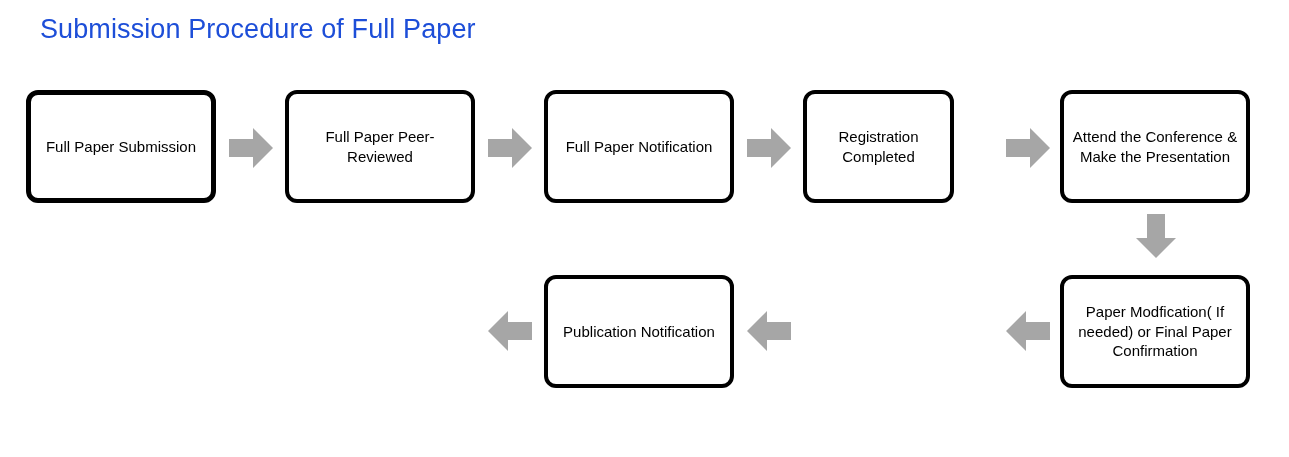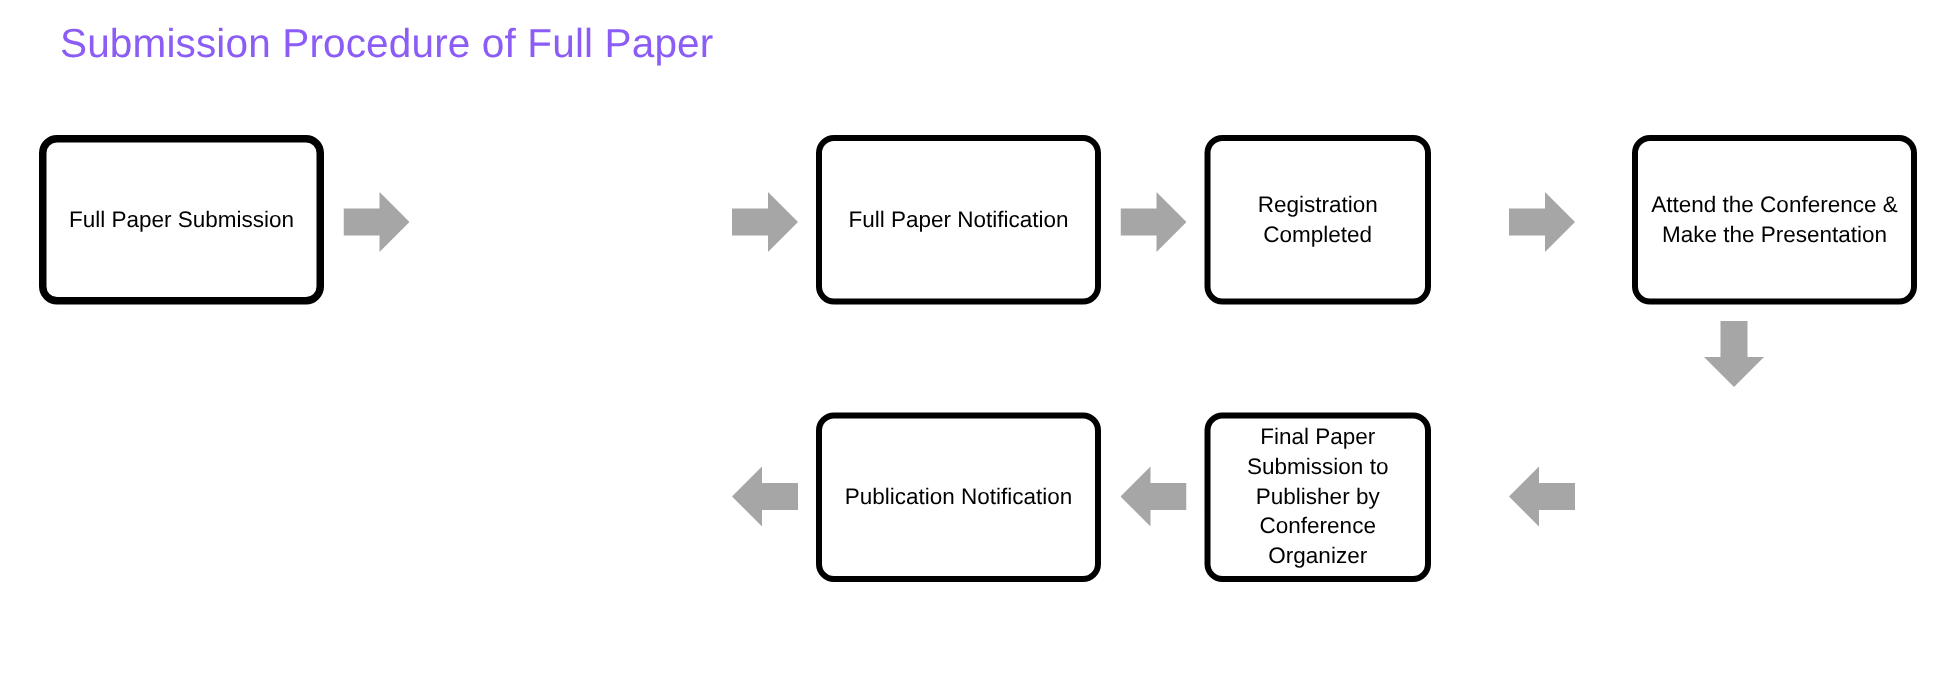--- a/index.html
+++ b/index.html
@@ -17,21 +17,21 @@
     height: 457px;
     background: #ffffff;
     overflow: hidden;
   }
   #page-title {
     position: absolute;
     left: 40px;
     top: 14px;
     font-size: 27px;
     font-weight: 400;
-    color: #8b5cf6;
+    color: #1d4ed8;
     letter-spacing: 0.1px;
     white-space: nowrap;
   }
   .node {
     position: absolute;
     box-sizing: border-box;
     background: #ffffff;
     border: 4px solid #000000;
     border-radius: 12px;
     display: flex;
@@ -57,21 +57,21 @@
   .arrow svg {
     display: block;
   }
   
   .r1 { top: 90px; height: 113px; }
   .r2 { top: 275px; height: 113px; }
   .c1 { left: 26px;   width: 190px; }
   .c2 { left: 285px;  width: 190px; }
   .c3 { left: 544px;  width: 190px; }
   .c4 { left: 803px;  width: 151px; justify-content: center; }
-  .c5 { left: 1060px; width: 190px; margin-left: 28px; }
+  .c5 { left: 1060px; width: 190px; }
 
   
   .a-r1-1 { left: 229px;  top: 126px; }
   .a-r1-2 { left: 488px;  top: 126px; }
   .a-r1-3 { left: 747px;  top: 126px; }
   .a-r1-4 { left: 1006px; top: 126px; }
   .a-down { left: 1134px; top: 214px; }
   .a-r2-1 { left: 1006px; top: 309px; }
   .a-r2-2 { left: 747px;  top: 309px; }
   .a-r2-3 { left: 488px;  top: 309px; }
@@ -79,35 +79,38 @@
 </head>
 <body>
 
 <div id="canvas">
 
   <div id="page-title">Submission Procedure of Full Paper</div>
 
   <div class="node thick r1 c1">
     <span class="node-label">Full Paper Submission</span>
   </div>
+  <div class="node r1 c2">
+    <span class="node-label">Full Paper Peer-Reviewed</span>
+  </div>
   <div class="node r1 c3">
     <span class="node-label">Full Paper Notification</span>
   </div>
   <div class="node r1 c4">
     <span class="node-label">Registration Completed</span>
   </div>
   <div class="node r1 c5">
     <span class="node-label">Attend the Conference &amp; Make the Presentation</span>
   </div>
 
   <div class="node r2 c3">
     <span class="node-label">Publication Notification</span>
   </div>
-  <div class="node r2 c4">
-    <span class="node-label">Final Paper Submission to Publisher by Conference Organizer</span>
+  <div class="node r2 c5">
+    <span class="node-label">Paper Modfication( If needed) or Final Paper Confirmation</span>
   </div>
 
   <div class="arrow a-r1-1">
     <svg width="44" height="44" viewBox="0 0 44 44" aria-hidden="true">
       <polygon points="0,13 24,13 24,2 44,22 24,42 24,31 0,31" fill="#A6A6A6"></polygon>
     </svg>
   </div>
   <div class="arrow a-r1-2">
     <svg width="44" height="44" viewBox="0 0 44 44" aria-hidden="true">
       <polygon points="0,13 24,13 24,2 44,22 24,42 24,31 0,31" fill="#A6A6A6"></polygon>

